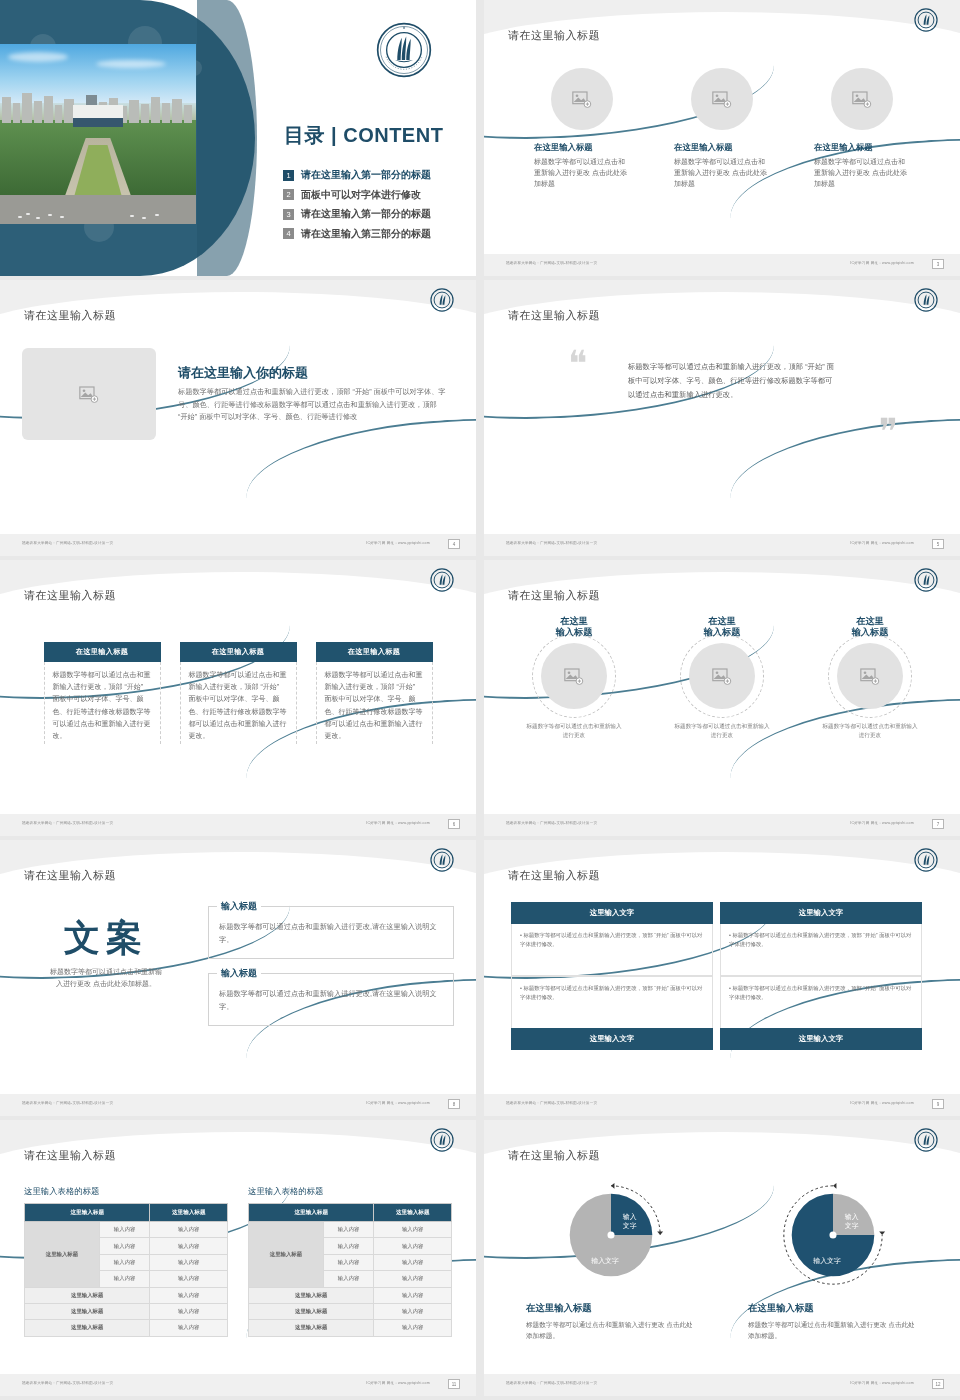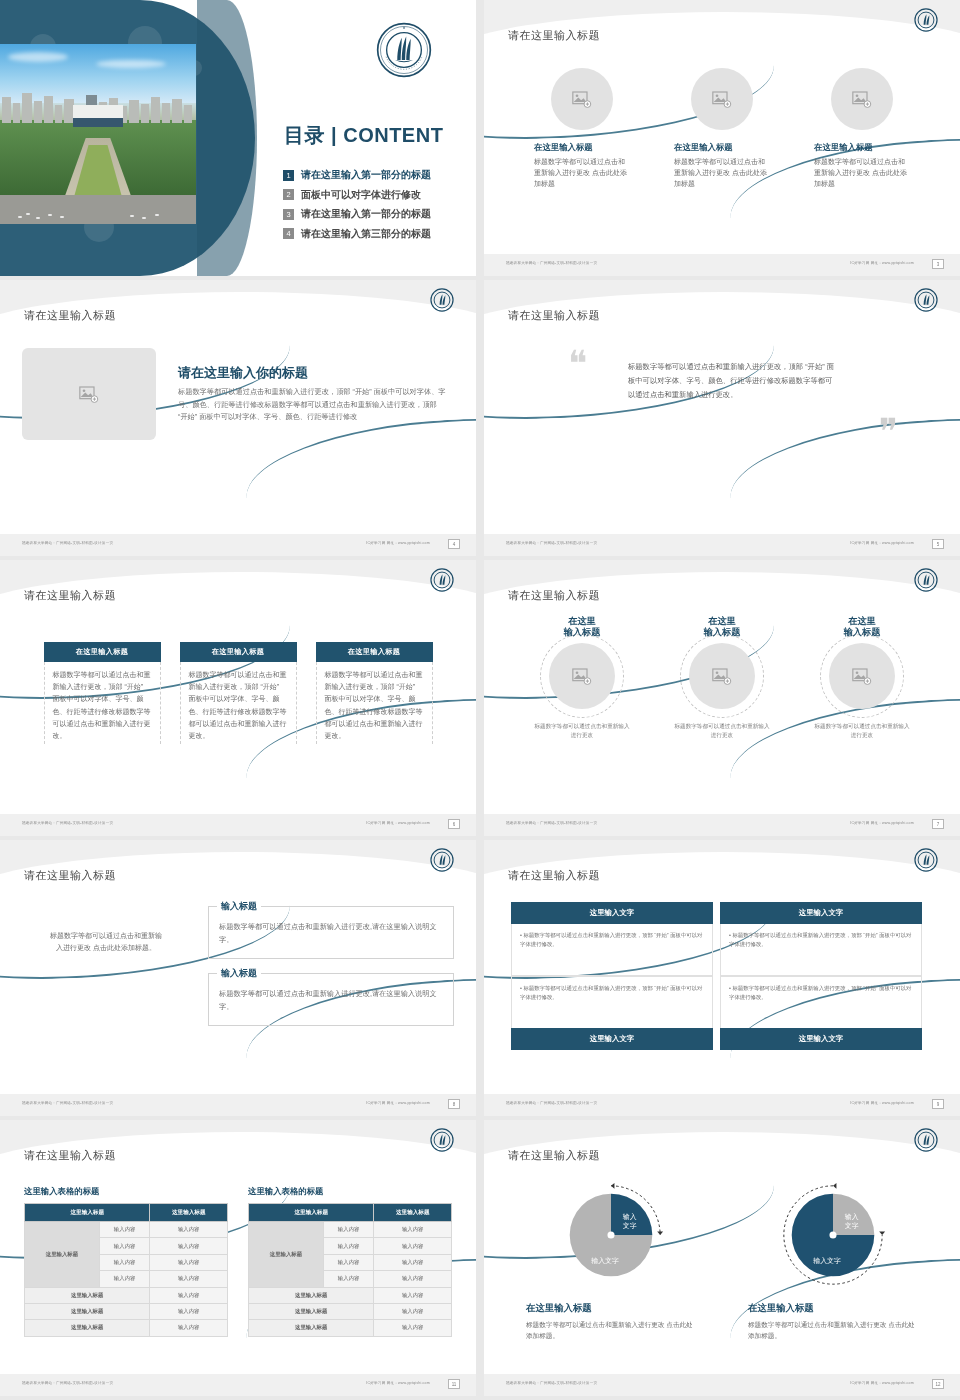--- a/index.html
+++ b/index.html
@@ -163,21 +163,21 @@
   .s5-cols { display: flex; justify-content: center; gap: 19px; padding-top: 38px; }
   .s5-col { width: 117px; }
   .s5-head {
     background: #21536e; color: #fff; font-size: 7.2px; font-weight: bold;
     text-align: center; padding: 5px 0; letter-spacing: .3px;
   }
   .s5-body { font-size: 7px; color: #6a6a6a; line-height: 1.74; padding: 7px 8px 0 8px;
     border-left: .7px dashed #cfcfcf; border-right: .7px dashed #cfcfcf; min-height: 82px; }
 
   
-  .s6-cols { display: flex; justify-content: center; gap: 16px; padding-top: 12px; }
+  .s6-cols { display: flex; justify-content: center; gap: 24px; padding-top: 12px; }
   .s6-col { width: 124px; text-align: center; position: relative; }
   .s6-h { font-size: 9.2px; font-weight: bold; color: #1f4d68; line-height: 1.22; margin-bottom: 2px; position: relative; z-index: 3; }
   .s6-ring { position: relative; width: 84px; height: 84px; margin: -6px auto 4px; }
   .s6-ring .dash { position:absolute; inset:0; border: .9px dashed #c2c2c2; border-radius: 50%; }
   .s6-ring .inner { position:absolute; left: 9px; top: 9px; width: 66px; height: 66px; }
   .s6-p { font-size: 5.6px; color: #7d7d7d; line-height: 1.6; padding: 0 14px; }
 
   
   .s7-wrap { display: flex; padding: 14px 22px 0 22px; gap: 18px; }
   .s7-left { width: 168px; text-align: center; padding-top: 22px; }
@@ -201,21 +201,21 @@
     position: absolute; left: 50%; top: 50%; transform: translate(-50%,-56%);
     width: 128px; height: 46px; background: #1f5170;
     display:flex; align-items:center; justify-content:center;
     color:#fff; font-size: 10.5px; font-weight: bold; letter-spacing: .6px;
     box-shadow: 0 1px 4px rgba(0,0,0,.2); z-index: 5;
   }
 
   
   .s9-wrap { display: flex; gap: 20px; padding: 22px 24px 0 24px; }
   .s9-t { flex: 1; }
-  .s9-cap { font-size: 8.4px; font-weight: bold; color: #1f4d68; margin-bottom: 6px; }
+  .s9-cap { font-size: 8.4px; font-weight: normal; color: #1f4d68; margin-bottom: 6px; }
   table.tb { width: 100%; border-collapse: collapse; }
   table.tb th {
     background: #22536e; color: #fff; font-size: 5.6px; font-weight: bold;
     padding: 4.5px 0; text-align: center; border: .5px solid #c9c9c9;
   }
   table.tb td {
     font-size: 5.4px; color: #5f5f5f; text-align: center;
     padding: 4.2px 0; border: .5px solid #d9d9d9; background: #f4f4f4;
   }
   table.tb td.side { background: #dcdcdc; font-weight: bold; font-size: 5.4px; }
@@ -573,20 +573,21 @@
       <svg viewBox="0 0 100 100" width="24" height="24">
         <circle cx="50" cy="50" r="46" fill="none" stroke="#1f4d68" stroke-width="5"></circle>
         <circle cx="50" cy="50" r="33" fill="none" stroke="#1f4d68" stroke-width="4"></circle>
         <path d="M40 70 C40 50 46 34 52 26 C52 44 48 58 48 70 Z" fill="#1f4d68"></path>
         <path d="M52 70 C52 52 58 38 64 30 C64 46 60 60 60 70 Z" fill="#1f4d68"></path>
       </svg>
     </div>
     <div class="body">
       <div class="s7-wrap">
         <div class="s7-left">
+          <div class="s7-big">文案</div>
           <div class="s7-sub">标题数字等都可以通过点击和重新输入进行更改 点击此处添加标题。</div>
         </div>
         <div class="s7-right">
           <div class="s7-box">
             <div class="s7-bh">输入标题</div>
             <div class="s7-bp">标题数字等都可以通过点击和重新输入进行更改,请在这里输入说明文字。</div>
           </div>
           <div class="s7-box">
             <div class="s7-bh">输入标题</div>
             <div class="s7-bp">标题数字等都可以通过点击和重新输入进行更改,请在这里输入说明文字。</div>

